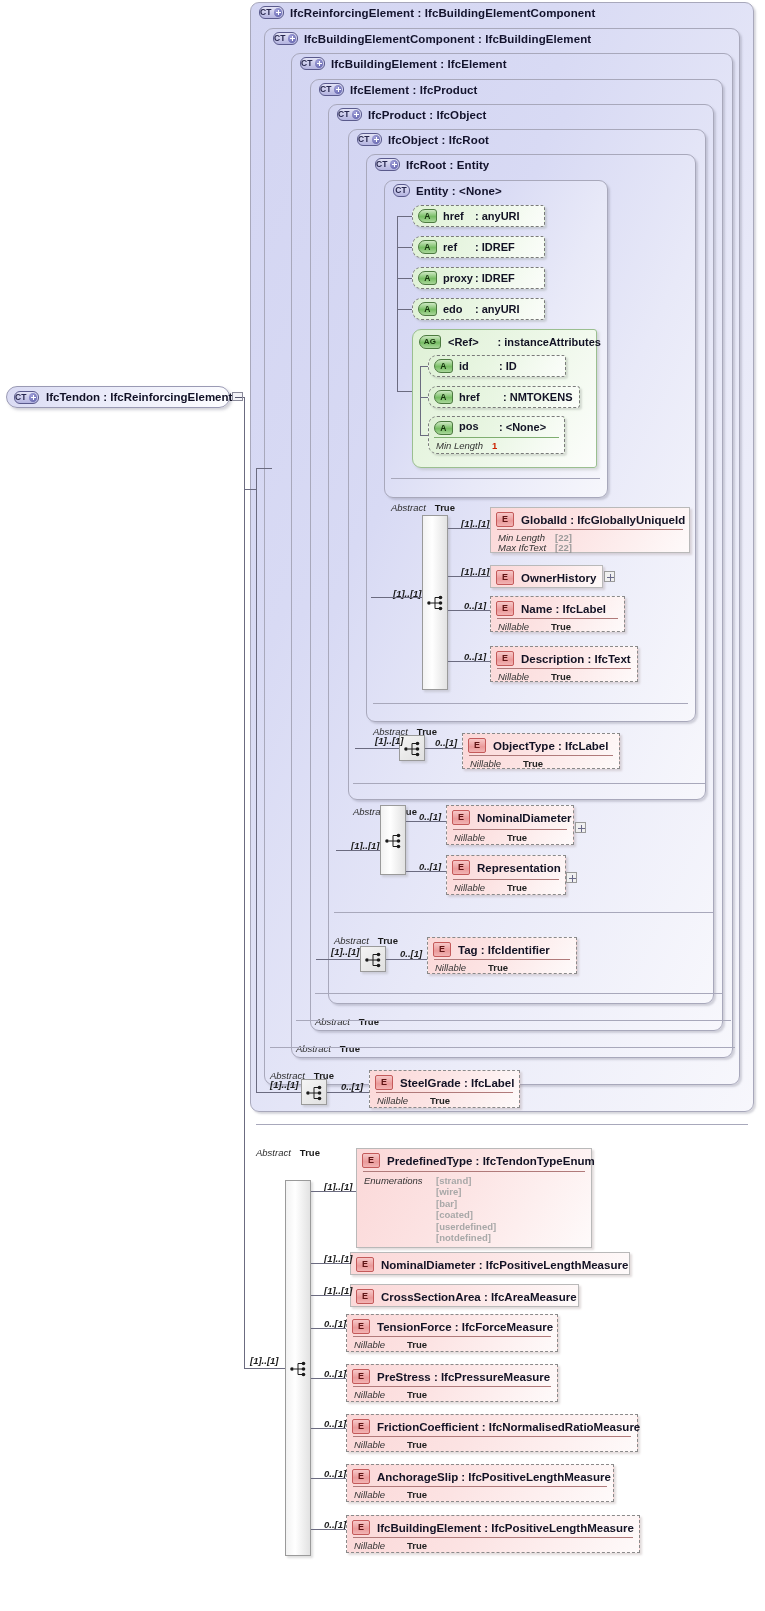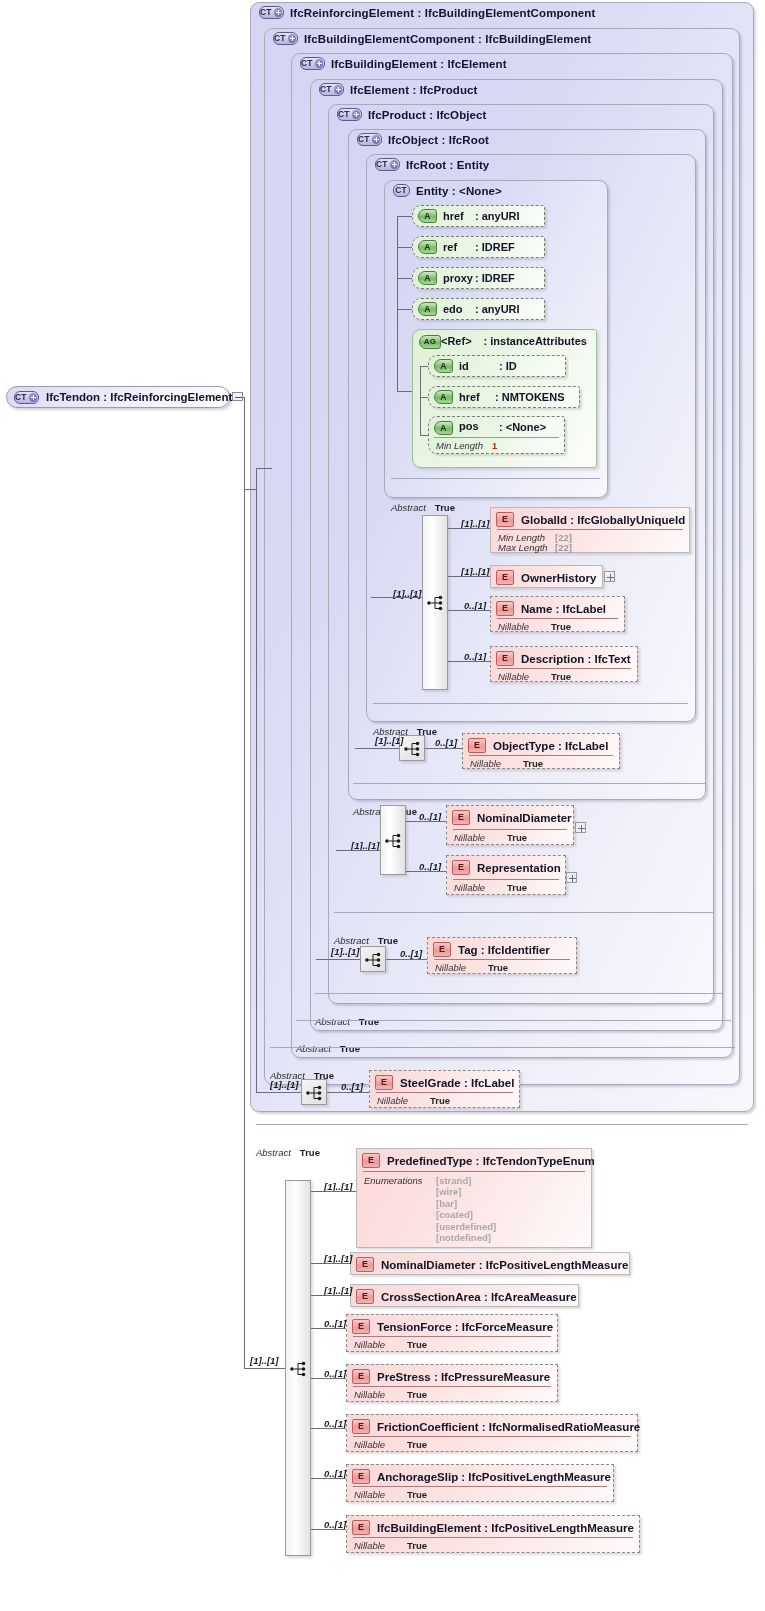--- a/index.html
+++ b/index.html
@@ -82,21 +82,21 @@
   .attr-type { font-size:11px; font-weight:bold; color:#121224; }
 
   
   .ag-box {
     position:absolute;
     border:1px solid #9bbf90;
     border-radius:9px 3px 3px 9px;
     background:linear-gradient(120deg,#dff1d6 0%, #ecf7e7 50%, #fcfdfb 100%);
     box-shadow:2px 2px 3px rgba(130,140,130,.28);
   }
-  .ag-head { position:absolute; left:6px; top:5px; display:flex; white-space:nowrap; }
+  .ag-head { position:absolute; left:6px; top:5px; display:flex; align-items:center; gap:7px; white-space:nowrap; }
 
   
   .el-box {
     position:absolute;
     background:linear-gradient(120deg,#fbd8d8 0%, #fce3e3 42%, #fefafa 100%);
     box-shadow:2px 2px 2px rgba(150,130,130,.28);
   }
   .el-box.req { border:1px solid #b9b9b9; }
   .el-box.opt { border:1px dashed #8a8a8a; }
   .el-head {
@@ -251,21 +251,21 @@
   </div>
 </div>
 <div class="attr-box" style="left:428px; top:355px; width:138px; height:22px;">
   <span class="chip chip-a">A</span>
   <span class="attr-name">id</span>
   <span class="attr-type" style="position:absolute;left:70px;">: ID</span>
 </div>
 <div class="attr-box" style="left:428px; top:386px; width:152px; height:22px;">
   <span class="chip chip-a">A</span>
   <span class="attr-name">href</span>
-  <span class="attr-type" style="position:absolute;left:66px;">: NMTOKENS</span>
+  <span class="attr-type" style="position:absolute;left:74px;">: NMTOKENS</span>
 </div>
 <div class="attr-box" style="left:428px; top:416px; width:137px; height:38px; align-items:flex-start; padding-top:3px;">
   <span class="chip chip-a" style="margin-top:1px;">A</span>
   <span class="attr-name">pos</span>
   <span class="attr-type" style="position:absolute;left:70px;top:4px;">: &lt;None&gt;</span>
   <div class="el-sep" style="top:20px; left:5px; right:5px; border-top-color:#7fae70;"></div>
   <div class="facet" style="left:7px; top:23px;">
     <span class="fk">Min Length</span>
     <span class="fv red" style="margin-left:8px;">1</span>
   </div>
@@ -303,21 +303,21 @@
   <div class="el-head">
     <span class="chip chip-e">E</span>
     <span class="el-name">GlobalId  : IfcGloballyUniqueId</span>
   </div>
   <div class="el-sep" style="top:21px;"></div>
   <div class="facet" style="left:7px; top:24px;">
     <span class="fk">Min Length</span>
       <span class="fv dim" style="margin-left:9px;">[22]</span>
   </div>
   <div class="facet" style="left:7px; top:34px;">
-    <span class="fk">Max Length</span>
+    <span class="fk">Max IfcText</span>
       <span class="fv dim" style="margin-left:9px;">[22]</span>
   </div>
 </div>
 <div class="card" style="left:461px; top:518px;">[1]..[1]</div>
 <div class="ln lnh" style="left:448px; top:528px; width:42px;"></div>
 
 <div class="el-box req" style="left:490px; top:565px; width:113px; height:23px;">
   <div class="el-head">
     <span class="chip chip-e">E</span>
     <span class="el-name">OwnerHistory</span>

